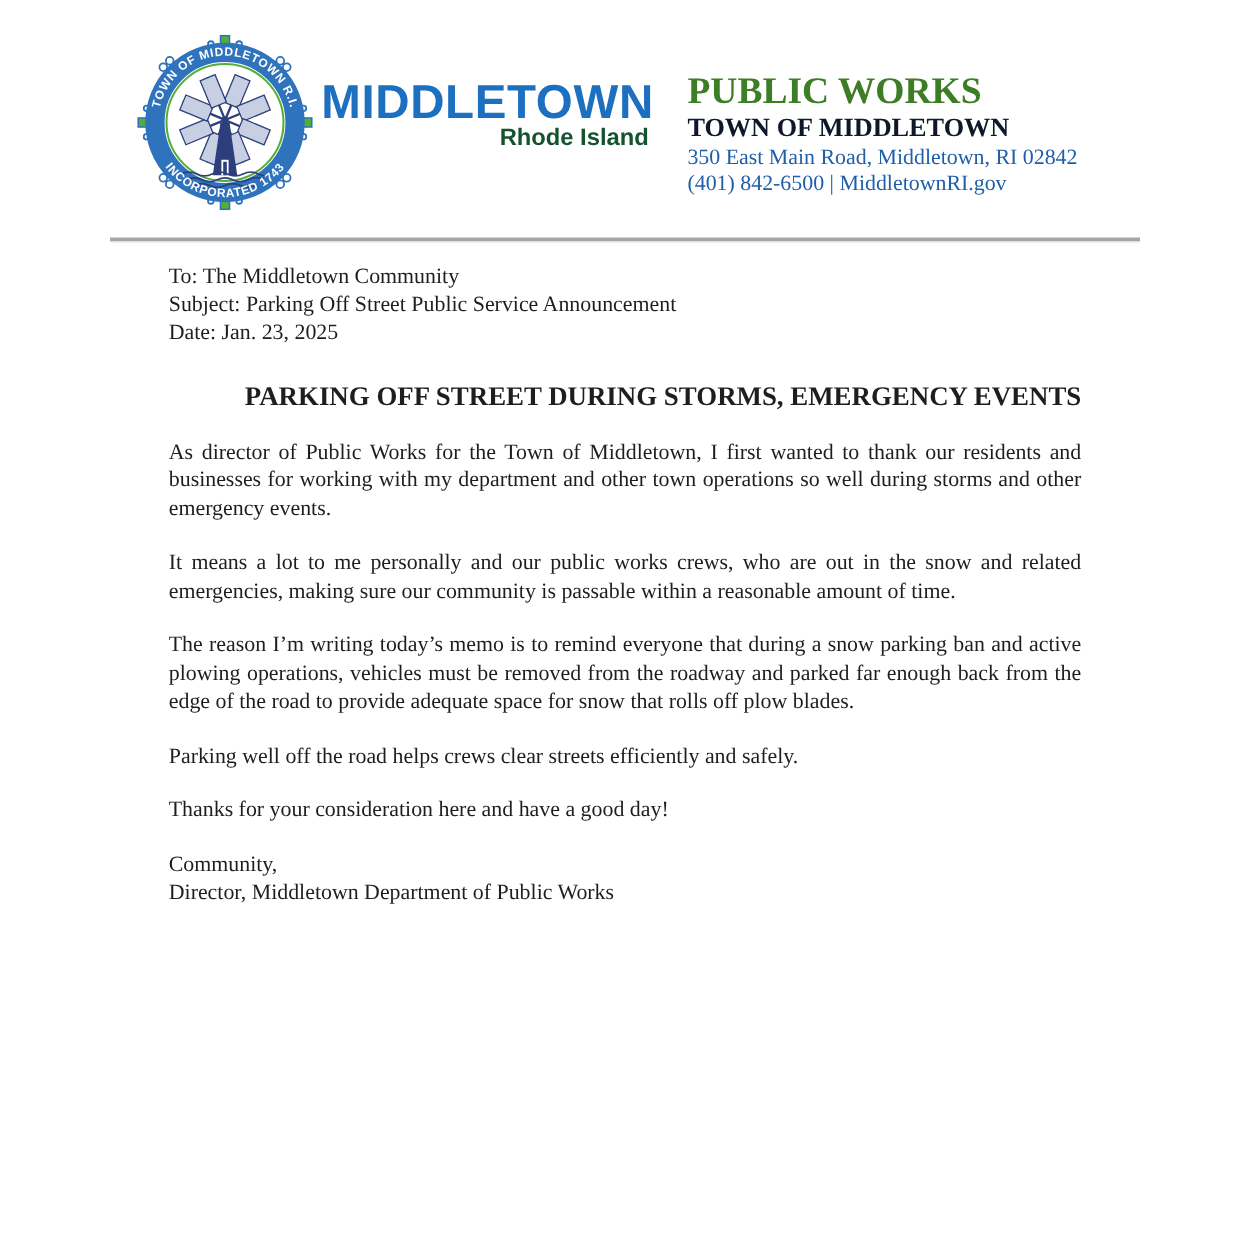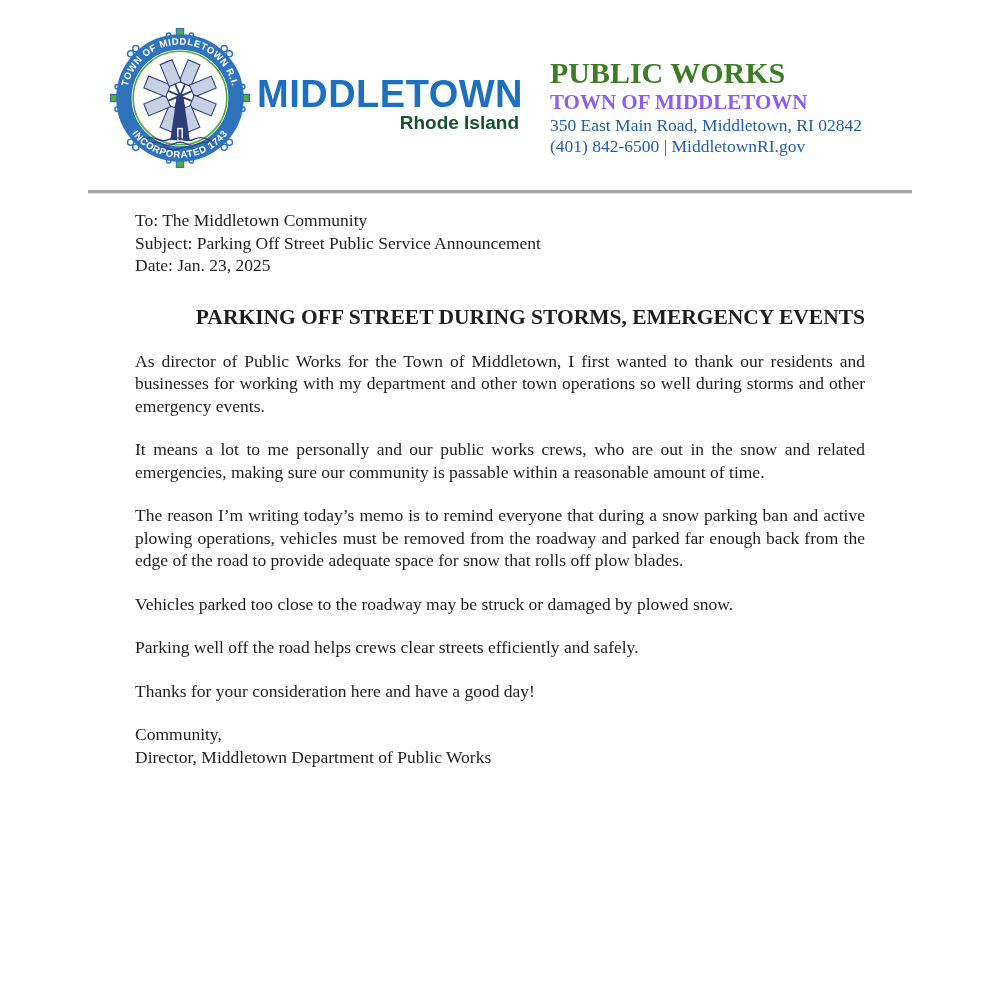--- a/index.html
+++ b/index.html
@@ -1,28 +1,28 @@
 <!DOCTYPE html>
 <html><head>
 <meta charset="utf-8">
 <style>
   html,body{margin:0;padding:0;background:#ffffff;}
   .page{position:relative;width:1000px;height:1000px;background:#ffffff;overflow:hidden;
         font-family:"Liberation Serif", serif;color:#1e1e1e;}
 
   
   .seal{position:absolute;left:108px;top:26px;width:144px;height:144px;}
-  .wordmark{position:absolute;left:257px;top:74px;width:262px;}
+  .wordmark{position:absolute;left:257px;top:62px;width:262px;}
   .wordmark-name{font-family:"Liberation Sans", sans-serif;font-weight:bold;
                  font-size:38px;line-height:40px;color:#1d6fc0;letter-spacing:0.5px;white-space:nowrap;}
   .wordmark-sub{font-family:"Liberation Sans", sans-serif;font-weight:bold;
                 font-size:19px;line-height:20px;color:#14532d;text-align:right;margin-top:-1px;}
   .dept{position:absolute;top:56px;right:138px;}
   .dept-title{font-size:30px;line-height:34px;font-weight:bold;color:#3c7d25;}
-  .dept-org{font-size:21px;line-height:25px;font-weight:bold;color:#8b5cf6;}
+  .dept-org{font-size:21px;line-height:25px;font-weight:bold;color:#0f172a;}
   .dept-addr,.dept-contact{font-size:17.5px;line-height:21px;color:#1f5fa9;}
 
   .rule{position:absolute;top:190px;left:88px;width:824px;height:0;
         border-top:3px solid #a6a6a6;border-bottom:1px solid #dedede;}
 
   
   .body{position:absolute;left:135px;top:209px;width:730px;
         font-size:17.5px;line-height:22.5px;}
   .memo div{white-space:nowrap;}
   .title{margin:28px 0 0 0;text-align:right;font-weight:bold;font-size:21.5px;line-height:24px;}
@@ -127,21 +127,20 @@
       <div>To: The Middletown Community</div>
       <div>Subject: Parking Off Street Public Service Announcement</div>
       <div>Date: Jan. 23, 2025</div>
     </div>
 
     <div class="title">PARKING OFF STREET DURING STORMS, EMERGENCY EVENTS</div>
 
     <p>As director of Public Works for the Town of Middletown, I first wanted to thank our residents and businesses for working with my department and other town operations so well during storms and other emergency events.</p>
     <p>It means a lot to me personally and our public works crews, who are out in the snow and related emergencies, making sure our community is passable within a reasonable amount of time.</p>
     <p>The reason I’m writing today’s memo is to remind everyone that during a snow parking ban and active plowing operations, vehicles must be removed from the roadway and parked far enough back from the edge of the road to provide adequate space for snow that rolls off plow blades.</p>
-    <p>Vehicles parked too close to the roadway may be struck or damaged by plowed snow.</p>
     <p>Parking well off the road helps crews clear streets efficiently and safely.</p>
     <p>Thanks for your consideration here and have a good day!</p>
 
     <div class="sig">
       <div>Community,</div>
       <div>Director, Middletown Department of Public Works</div>
     </div>
   </div>
 
 </div>

